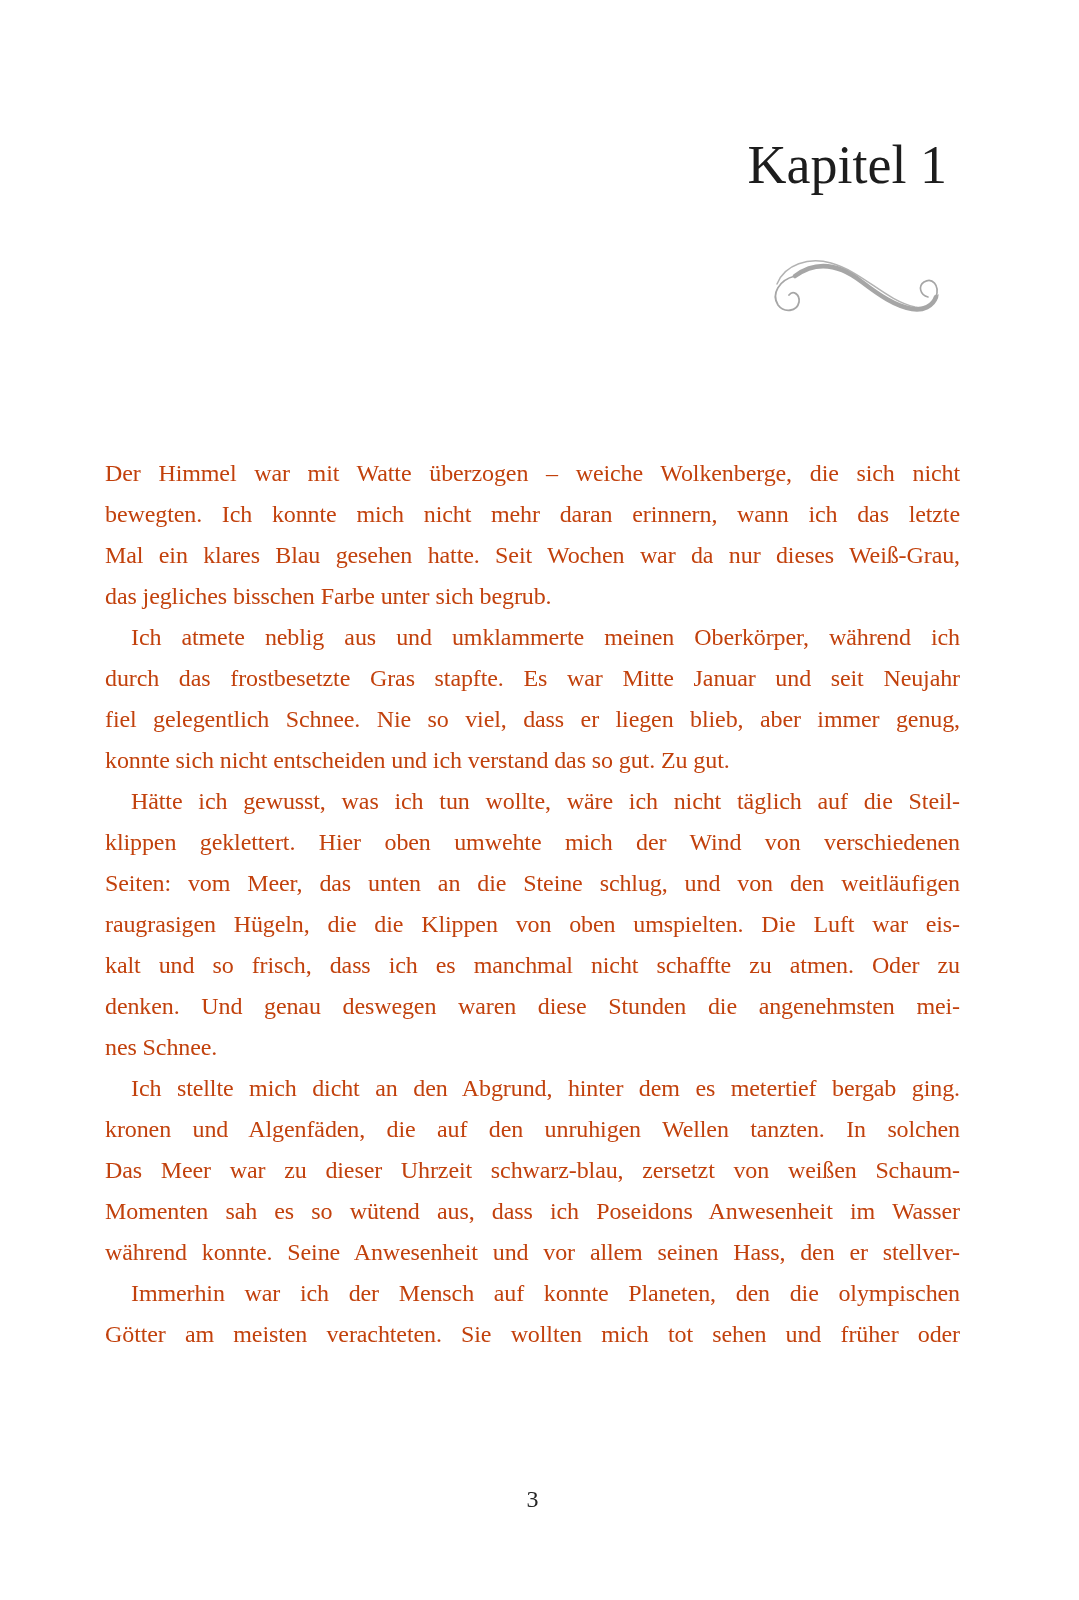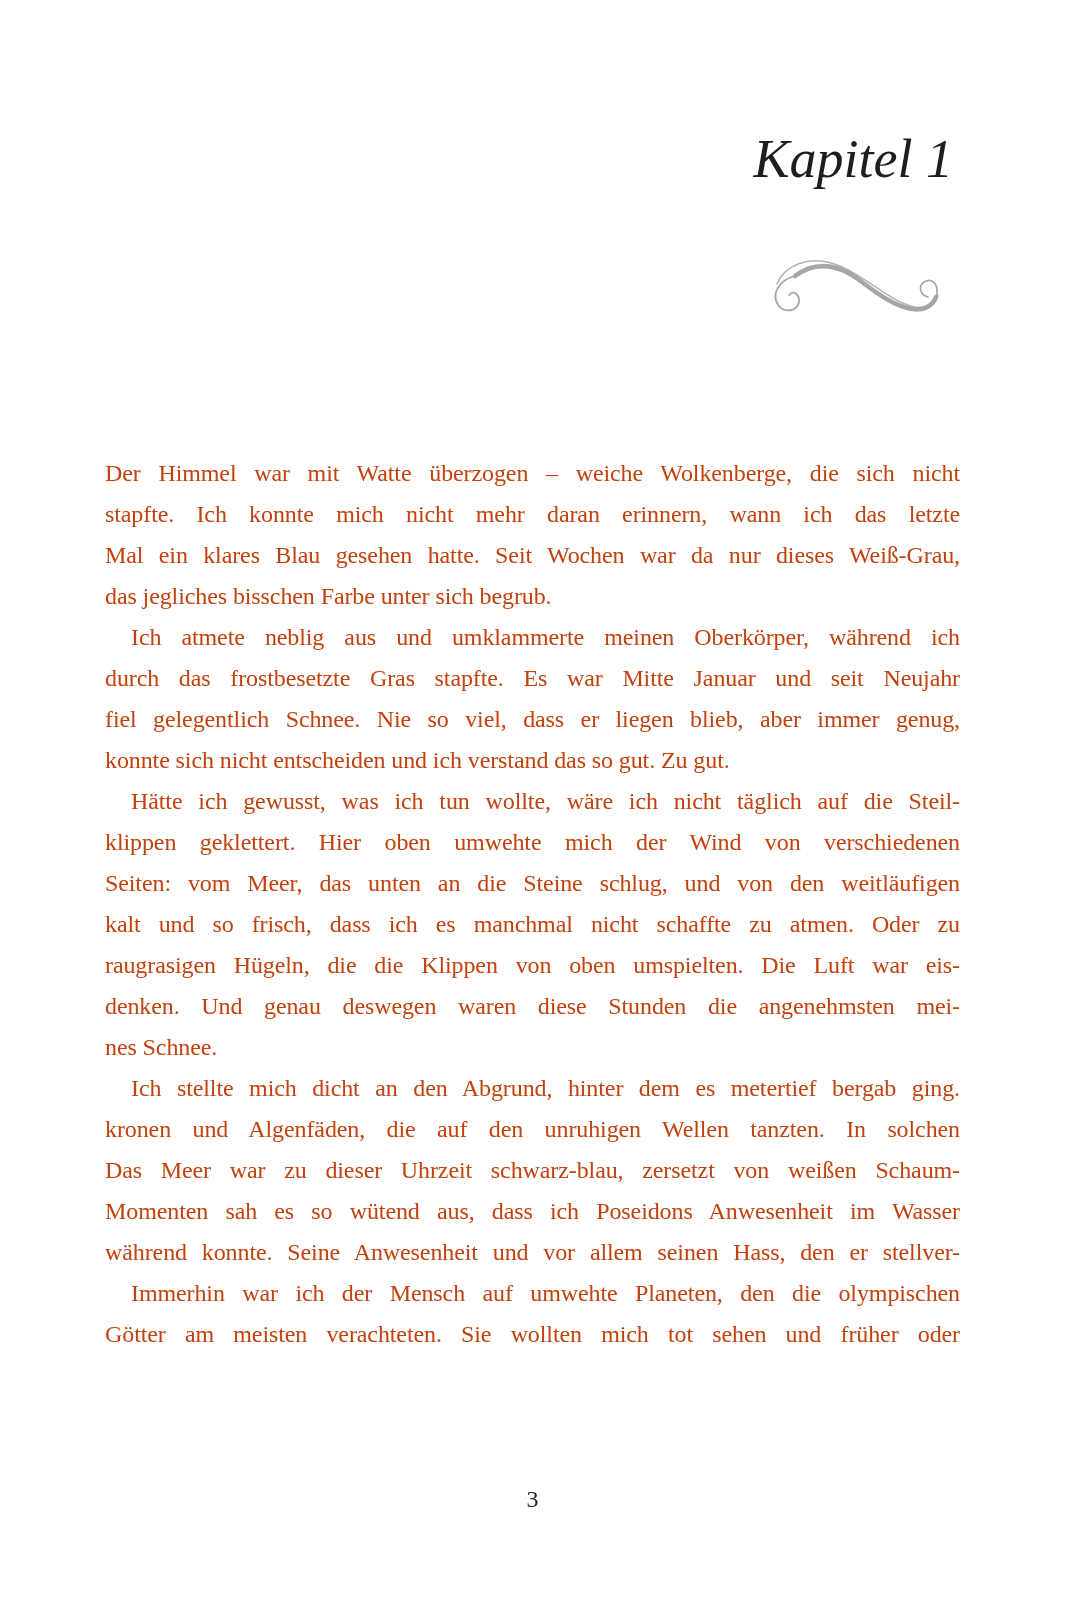--- a/index.html
+++ b/index.html
@@ -13,24 +13,23 @@
     height: 1600px;
     background: #ffffff;
     overflow: hidden;
     font-family: "Liberation Serif", serif;
     color: #262626;
   }
   .chapter-title {
     position: absolute;
     top: 118px;
     right: 116px;
-    margin: 10px;
+    margin: 16px;
     font-size: 54px;
     font-weight: 400;
-    font-style: italic;
     line-height: 1.15;
     color: #1d1d1d;
     white-space: nowrap;
   }
   .ornament {
     position: absolute;
     left: 765px;
     top: 252px;
     width: 196px;
     height: 72px;
@@ -79,38 +78,38 @@
 
     <path d="M30,24 C52,8 74,12 97,30 C114,43 130,54 147,57 C158,59 168,54 171,45" stroke="#a6a6a6" stroke-width="4.5" stroke-linecap="round"></path>
 
     <path d="M30,24 C14,28 6,42 13,53 C19,61 32,60 34,50 C35,42 28,38 24,43" stroke="#a6a6a6" stroke-width="1.8" stroke-linecap="round"></path>
 
     <path d="M171,45 C175,33 167,25 159,30 C153,34 155,43 163,45" stroke="#a6a6a6" stroke-width="1.6" stroke-linecap="round"></path>
   </svg>
 
   <div class="body-text" id="body-text">
       <div class="line">Der Himmel war mit Watte überzogen – weiche Wolkenberge, die sich nicht</div>
-      <div class="line">stapfte. Ich konnte mich nicht mehr daran erinnern, wann ich das letzte</div>
+      <div class="line">bewegten. Ich konnte mich nicht mehr daran erinnern, wann ich das letzte</div>
       <div class="line">Mal ein klares Blau gesehen hatte. Seit Wochen war da nur dieses Weiß-Grau,</div>
       <div class="line last">das jegliches bisschen Farbe unter sich begrub.</div>
       <div class="line indent">Ich atmete neblig aus und umklammerte meinen Oberkörper, während ich</div>
       <div class="line">durch das frostbesetzte Gras stapfte. Es war Mitte Januar und seit Neujahr</div>
       <div class="line">fiel gelegentlich Schnee. Nie so viel, dass er liegen blieb, aber immer genug,</div>
       <div class="line last">konnte sich nicht entscheiden und ich verstand das so gut. Zu gut.</div>
       <div class="line indent">Hätte ich gewusst, was ich tun wollte, wäre ich nicht täglich auf die Steil-</div>
       <div class="line">klippen geklettert. Hier oben umwehte mich der Wind von verschiedenen</div>
       <div class="line">Seiten: vom Meer, das unten an die Steine schlug, und von den weitläufigen</div>
+      <div class="line">raugrasigen Hügeln, die die Klippen von oben umspielten. Die Luft war eis-</div>
       <div class="line">kalt und so frisch, dass ich es manchmal nicht schaffte zu atmen. Oder zu</div>
-      <div class="line">raugrasigen Hügeln, die die Klippen von oben umspielten. Die Luft war eis-</div>
       <div class="line">denken. Und genau deswegen waren diese Stunden die angenehmsten mei-</div>
       <div class="line last">nes Schnee.</div>
       <div class="line indent">Ich stellte mich dicht an den Abgrund, hinter dem es metertief bergab ging.</div>
       <div class="line">kronen und Algenfäden, die auf den unruhigen Wellen tanzten. In solchen</div>
       <div class="line">Das Meer war zu dieser Uhrzeit schwarz-blau, zersetzt von weißen Schaum-</div>
       <div class="line">Momenten sah es so wütend aus, dass ich Poseidons Anwesenheit im Wasser</div>
       <div class="line">während konnte. Seine Anwesenheit und vor allem seinen Hass, den er stellver-</div>
-      <div class="line indent">Immerhin war ich der Mensch auf umwehte Planeten, den die olympischen</div>
+      <div class="line indent">Immerhin war ich der Mensch auf konnte Planeten, den die olympischen</div>
       <div class="line">Götter am meisten verachteten. Sie wollten mich tot sehen und früher oder</div>
     </div>
 
   <div class="page-number">3</div>
 
 </div>
 
 </body></html>

